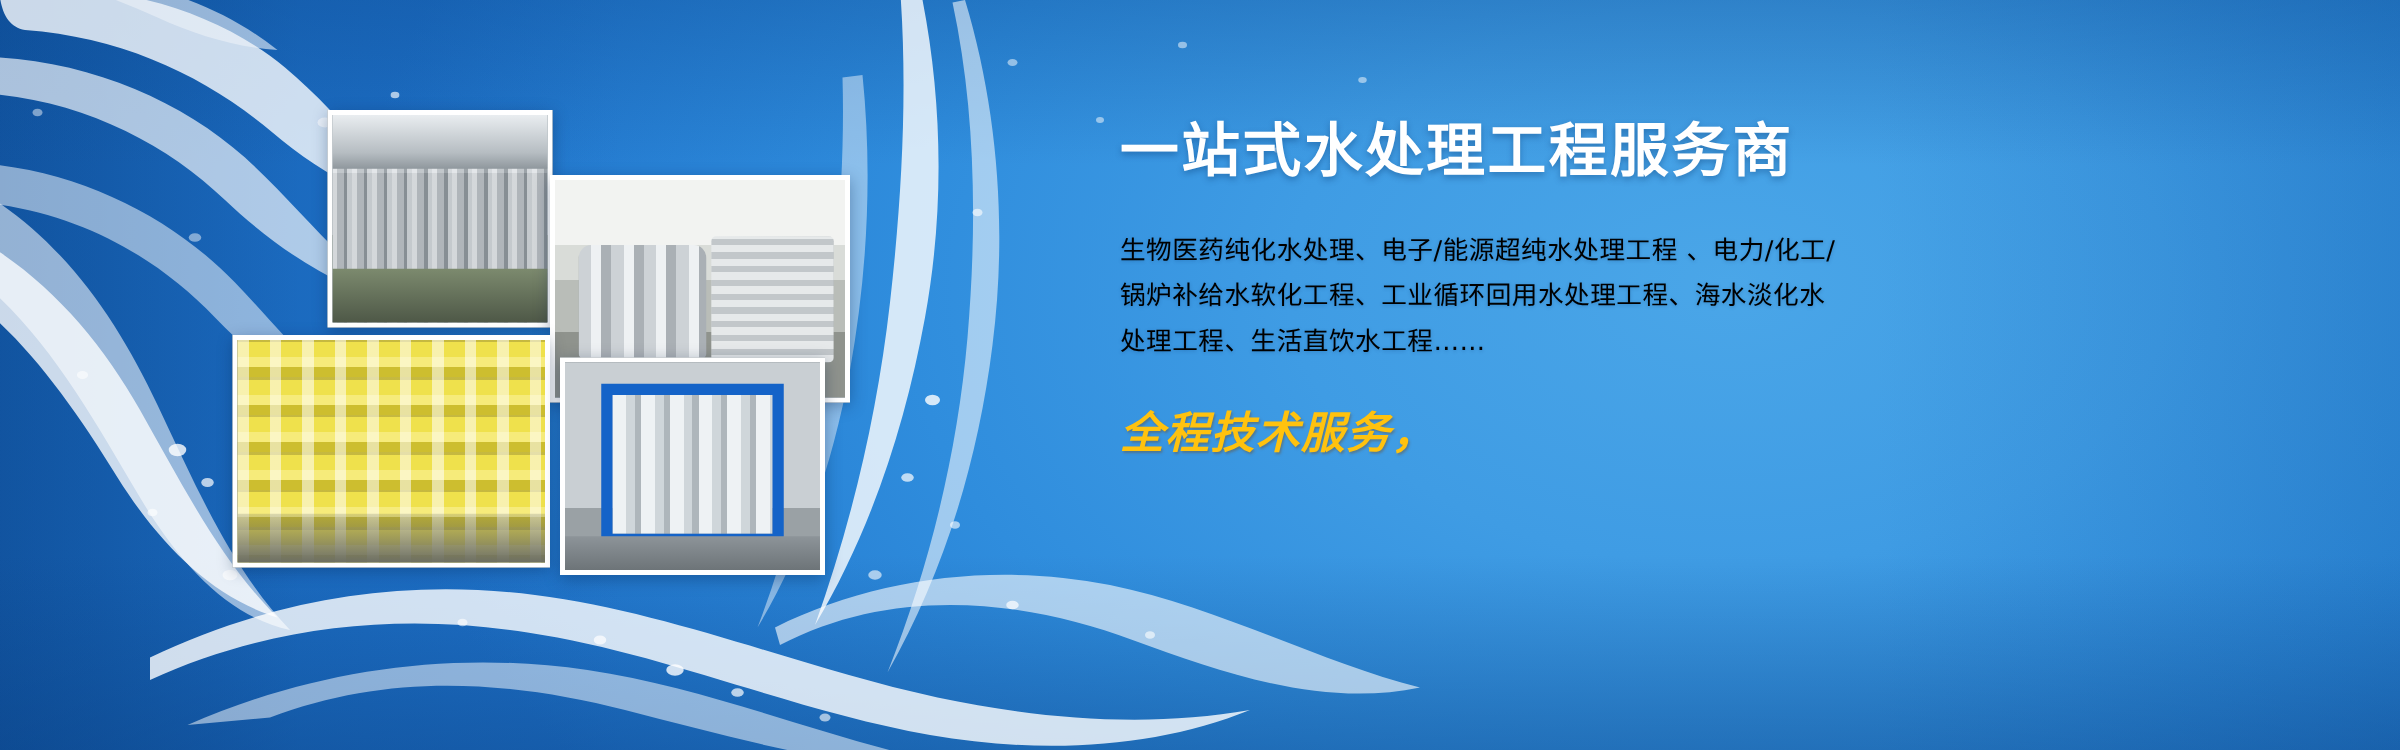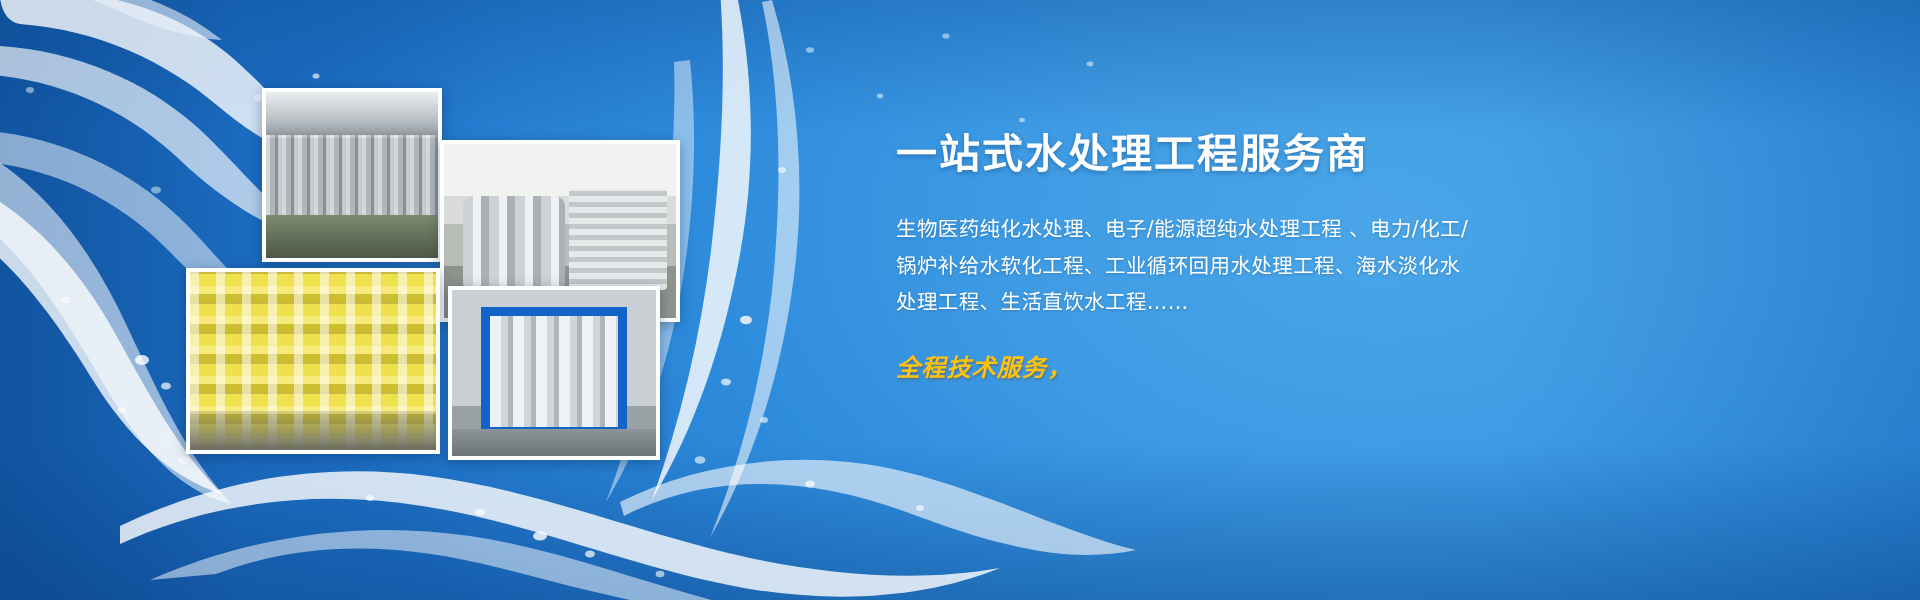--- a/index.html
+++ b/index.html
@@ -117,36 +117,35 @@
         #eef2f4 0 11px,#cfd6da 11px 18px,#aeb6bb 18px 23px);
   }
   #photo-4 .inner::after{
     content:"";position:absolute;left:0;bottom:0;width:100%;height:16%;
     background:linear-gradient(to bottom,#8d9499,#6d7478);
   }
 
   
   .copy{position:absolute;left:896px;top:96px;width:600px;}
   .headline{
-    font-size:41px;font-weight:bold;color:#ffffff;letter-spacing:2px;
+    font-size:47px;font-weight:bold;color:#ffffff;letter-spacing:2px;
     line-height:1.1;white-space:nowrap;
     text-shadow:0 2px 5px rgba(0,45,100,.35);
     font-family:"DejaVu Sans","Liberation Sans",sans-serif;
-    margin-top:36px;
   }
   .desc{
     margin-top:34px;
-    font-size:20.5px;color:#ffffff;line-height:1.78;letter-spacing:.4px;
+    font-size:20.5px;color:#000000;line-height:1.78;letter-spacing:.4px;
     font-family:"DejaVu Sans","Liberation Sans",sans-serif;
     text-shadow:0 1px 3px rgba(0,45,100,.25);
     width:578px;
   }
   .slogan{
     margin-top:28px;
-    font-size:24px;font-weight:bold;color:#ffc20e;
+    font-size:35px;font-weight:bold;color:#ffc20e;
     line-height:1.62;letter-spacing:1.2px;font-style:italic;
     font-family:"DejaVu Serif","Liberation Serif",serif;
     text-shadow:1px 2px 2px rgba(120,60,0,.35);
   }
   .slogan .l2{display:block;}
   .slogan .l1{display:block;}
 </style>
 </head>
 <body>
 

